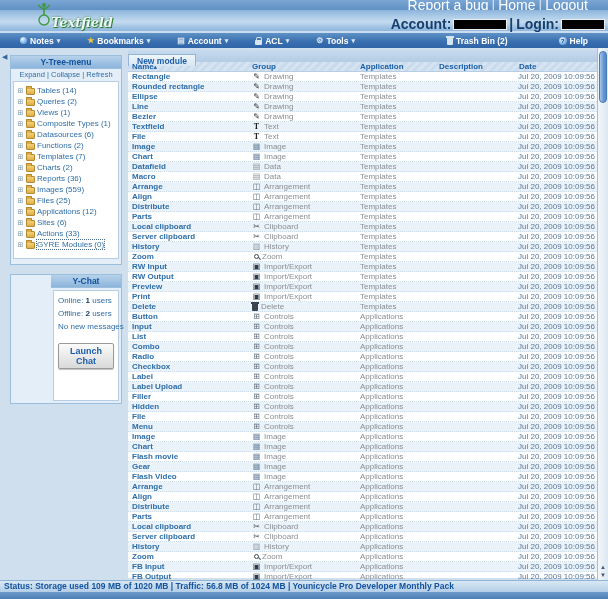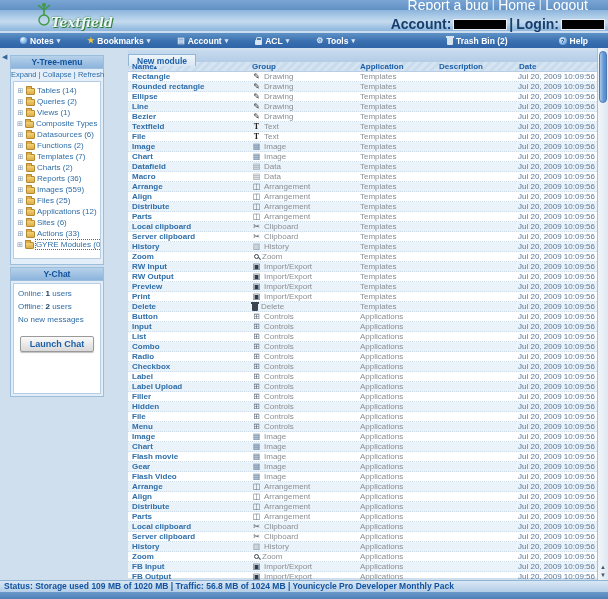--- a/index.html
+++ b/index.html
@@ -33,34 +33,34 @@
   .css-trash { position:relative; display:inline-block; width:6px; height:7px; background:#3a4450; border-radius:0 0 1px 1px; margin-top:2px; }
   .css-trash::before { content:""; position:absolute; top:-2px; left:-1px; right:-1px; height:1.5px; background:#3a4450; }
   .css-trash.light, .css-trash.light::before { background:#d7e4f2; }
   .css-help { width:8px; height:8px; border-radius:50%; background:radial-gradient(circle at 35% 30%, #eaf6ff, #7fb3e8 60%, #3a6fae); color:#123f74; font-size:6px; line-height:8px; text-align:center; font-weight:bold; }
 
   
   .content { position:absolute; top:48px; left:0; right:0; bottom:19px; background:#cfdfee; }
   .collapse-arrow { position:absolute; left:2px; top:5px; font-size:7px; color:#35659a; cursor:pointer; }
 
   
-  .sidebar { position:absolute; left:10px; top:7px; width:94px; }
+  .sidebar { position:absolute; left:10px; top:7px; width:112px; }
   .panel { border:1px solid #9cbedd; background:#e4eef8; }
   .panel-header { height:13px; background:linear-gradient(#b7d2ea,#8cb4dc); color:#10519d; font-weight:bold; font-size:8.5px; text-align:center; line-height:13px; border-bottom:1px solid #9cbedd; }
   .tree-panel { height:210px; }
   .tree-actions { height:12px; text-align:center; font-size:7.5px; color:#2f6ea8; line-height:12px; white-space:nowrap; }
   .tree-actions a { color:#2f6ea8; text-decoration:none; }
   .tree-list { background:#fff; border:1px solid #b6cde4; margin:0 2px 2px 2px; height:178px; overflow:hidden; padding-top:2px; }
   .tree-item { height:11px; display:flex; align-items:flex-end; gap:2px; padding-left:3px; font-size:8px; color:#2f6ea8; white-space:nowrap; cursor:pointer; }
   .expander { color:#7a94ad; font-size:7px; width:7px; text-align:center; }
   .folder { width:9px; height:7px; background:linear-gradient(#f3d27a,#dcae4a); border:1px solid #b58a2e; border-radius:1px; position:relative; flex:none; }
   .folder::before { content:""; position:absolute; top:-3px; left:-1px; width:4px; height:2px; background:#dcae4a; border:1px solid #b58a2e; border-bottom:none; border-radius:1px 1px 0 0; }
   .tree-item.selected .tree-label { outline:1px dotted #4a6a8a; }
 
-  .chat-panel { margin-top:2px; height:130px; }
+  .chat-panel { margin-top:9px; height:130px;padding-left:40px; }
   .chat-body { margin:2px; background:#fff; border:1px solid #b6cde4; height:111px; padding:5px 4px; font-size:8px; color:#2f6ea8; }
   .chat-line { margin-bottom:4px; white-space:nowrap; }
   .chat-count { font-weight:bold; color:#1b3f66; }
   .launch-btn { display:block; margin:12px auto 0; padding:2px 9px; font-size:9px; font-weight:bold; color:#1c5fa8; background:linear-gradient(#fbfbfb,#d9d9d9); border:1px solid #9a9a9a; border-radius:2px; box-shadow:0 1px 1px rgba(0,0,0,.25); cursor:pointer; font-family:"Liberation Sans", sans-serif; }
 
   
   .main { position:absolute; left:128px; top:2px; right:11px; bottom:0; }
   .tabstrip { height:12px; background:linear-gradient(#c8dbee,#b3cce5); }
   .tab { display:inline-block; height:12px; line-height:12px; padding:0 8px; background:linear-gradient(#eef4fa,#d8e6f3); border:1px solid #93b6d6; border-bottom:none; font-size:8.5px; font-weight:bold; color:#1c5fa8; cursor:pointer; }
   .thead, .row { display:grid; grid-template-columns:122px 108px 79px 80px 1fr; align-items:center; }

